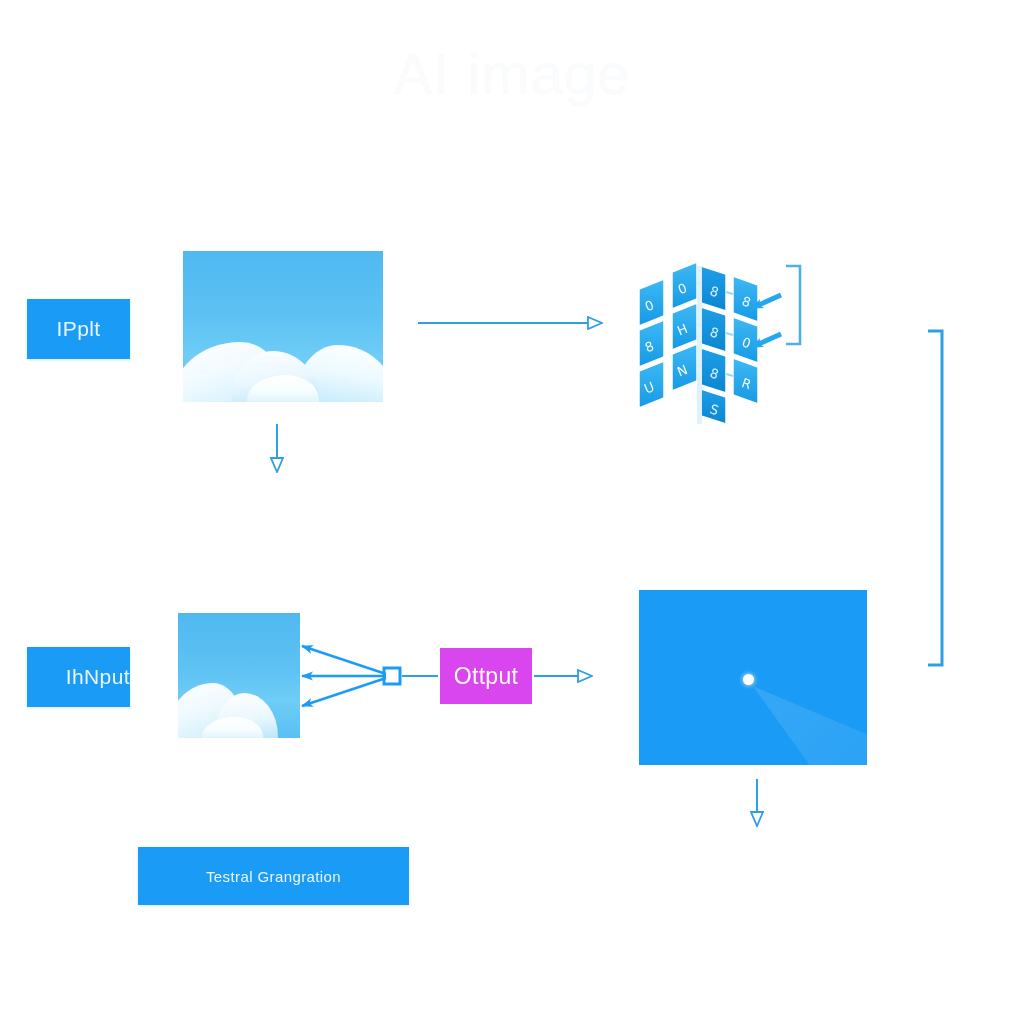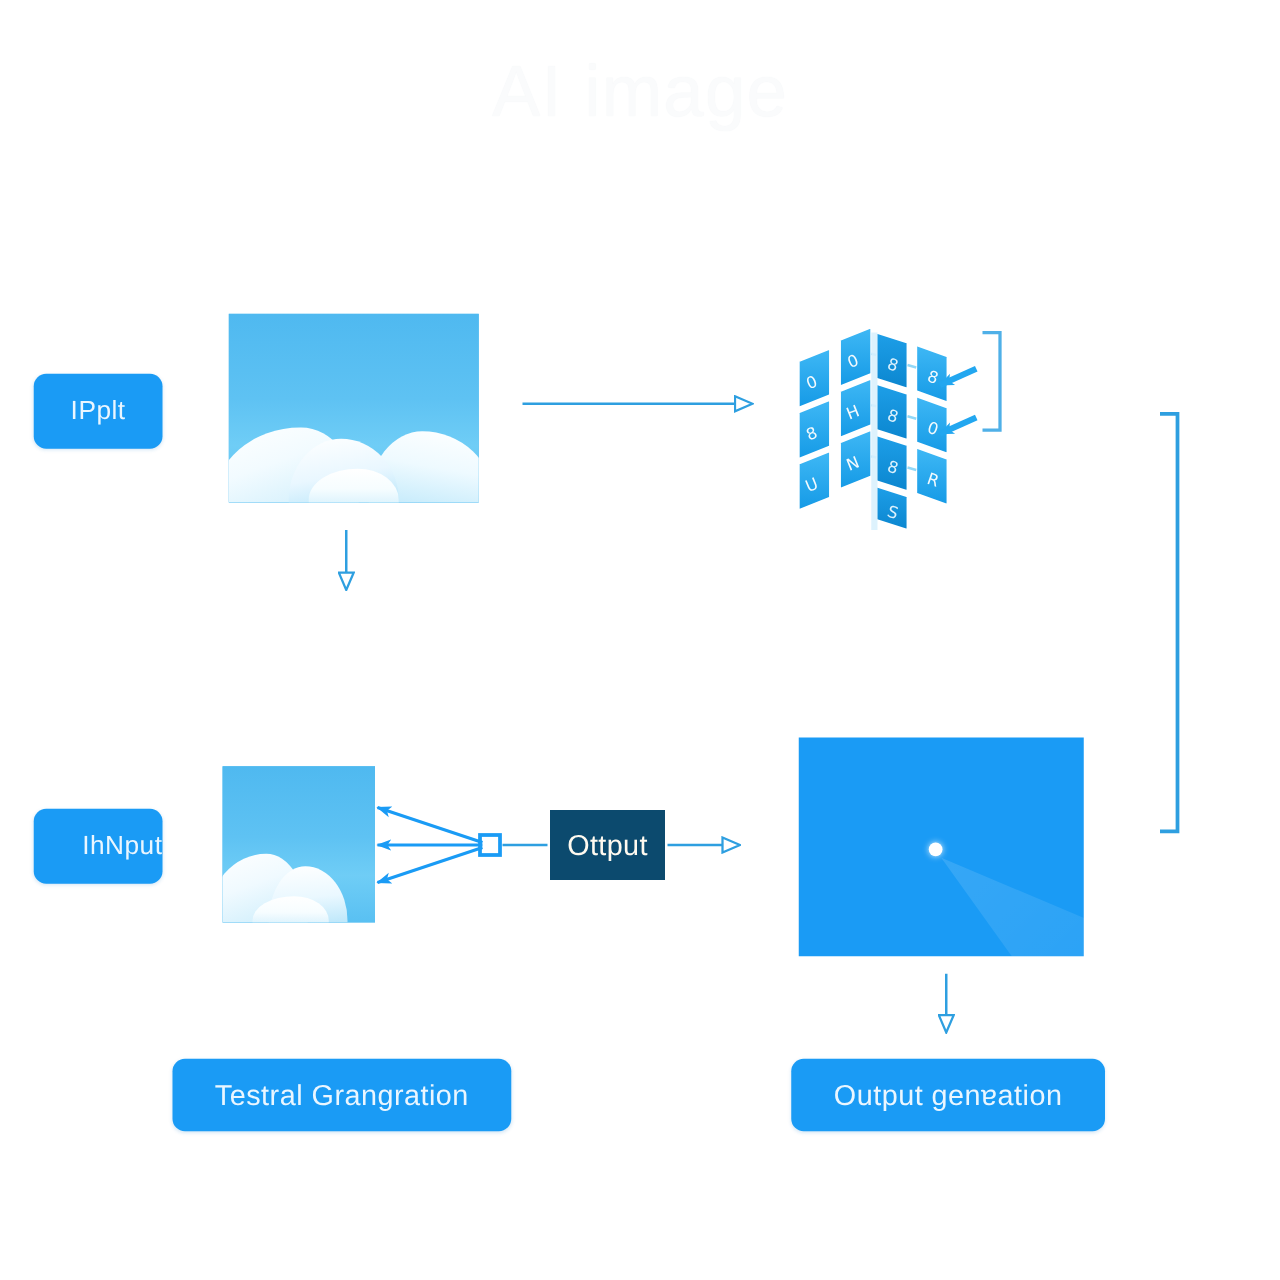--- a/index.html
+++ b/index.html
@@ -32,40 +32,40 @@
     color: #fafbfc;
     text-shadow: 0 0 1px #f2f4f6;
     user-select: none;
   }
 
   
   .pill {
     position: absolute;
     background: #1a9bf5;
     color: #eaf6ff;
-    border-radius: 10px;
+    border-radius: 0;
     display: flex;
     align-items: center;
     justify-content: center;
     font-size: 21px;
     letter-spacing: 0.4px;
     box-shadow: 0 1px 3px rgba(20,120,200,0.18);
     white-space: nowrap;
   }
   .pill-input-a { left: 27px;  top: 299px; width: 103px; height: 60px; }
   .pill-input-b { left: 27px;  top: 647px; width: 103px; height: 60px; justify-content: flex-end; }
-  .pill-wide-a  { left: 138px; top: 847px; width: 271px; height: 58px; font-size: 23px; }
+  .pill-wide-a  { left: 138px; top: 847px; width: 271px; height: 58px; font-size: 15px; }
   .pill-wide-b  { left: 633px; top: 847px; width: 251px; height: 58px; font-size: 23px; }
 
   
   .chip-orange {
     position: absolute;
     left: 440px; top: 648px;
     width: 92px; height: 56px;
-    background: #0c4a6e;
+    background: #d946ef;
     color: #fffaf0;
     display: flex;
     align-items: center;
     justify-content: center;
     font-size: 23px;
     letter-spacing: 0.3px;
   }
 
   
   .photo {
@@ -171,23 +171,20 @@
   </div>
 
   <div class="pill pill-input-a">
     <span>IPplt</span>
   </div>
   <div class="pill pill-input-b">
     <span>IhNput</span>
   </div>
   <div class="pill pill-wide-a">
     <span>Testral Grangration</span>
-  </div>
-  <div class="pill pill-wide-b">
-    <span>Output genɐation</span>
   </div>
   <div class="chip-orange">
     <span>Ottput</span>
   </div>
 
   <svg class="overlay" viewBox="0 0 1024 1024">
     <defs>
       <marker id="ohead" markerWidth="16" markerHeight="14" refX="1" refY="7" orient="auto" markerUnits="userSpaceOnUse">
         <path d="M1,1 L15,7 L1,13 Z" fill="none" stroke="#2e9fe0" stroke-width="1.8"></path>
       </marker>

